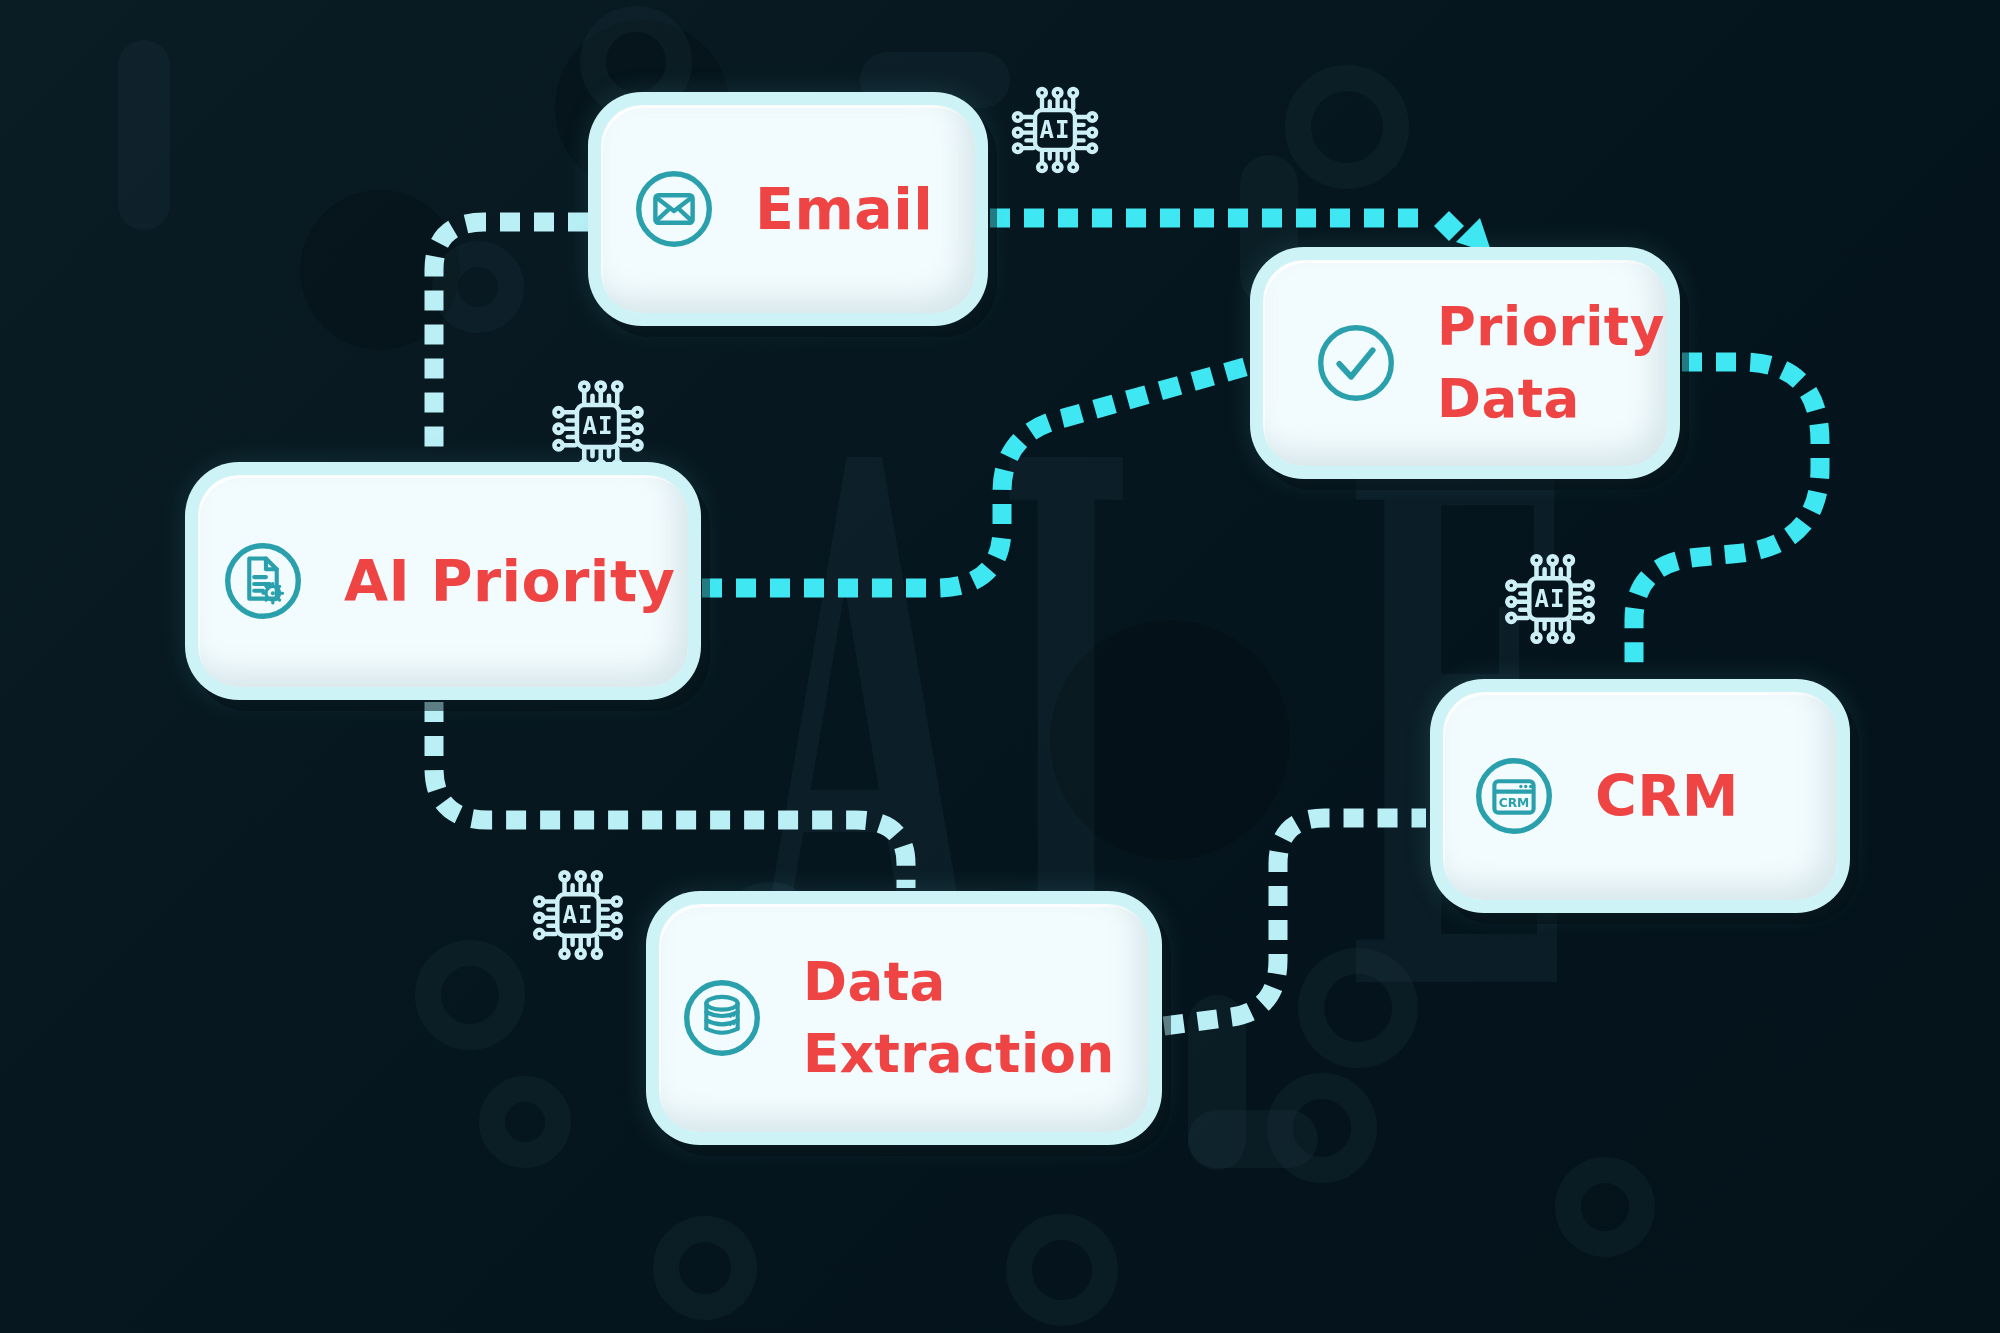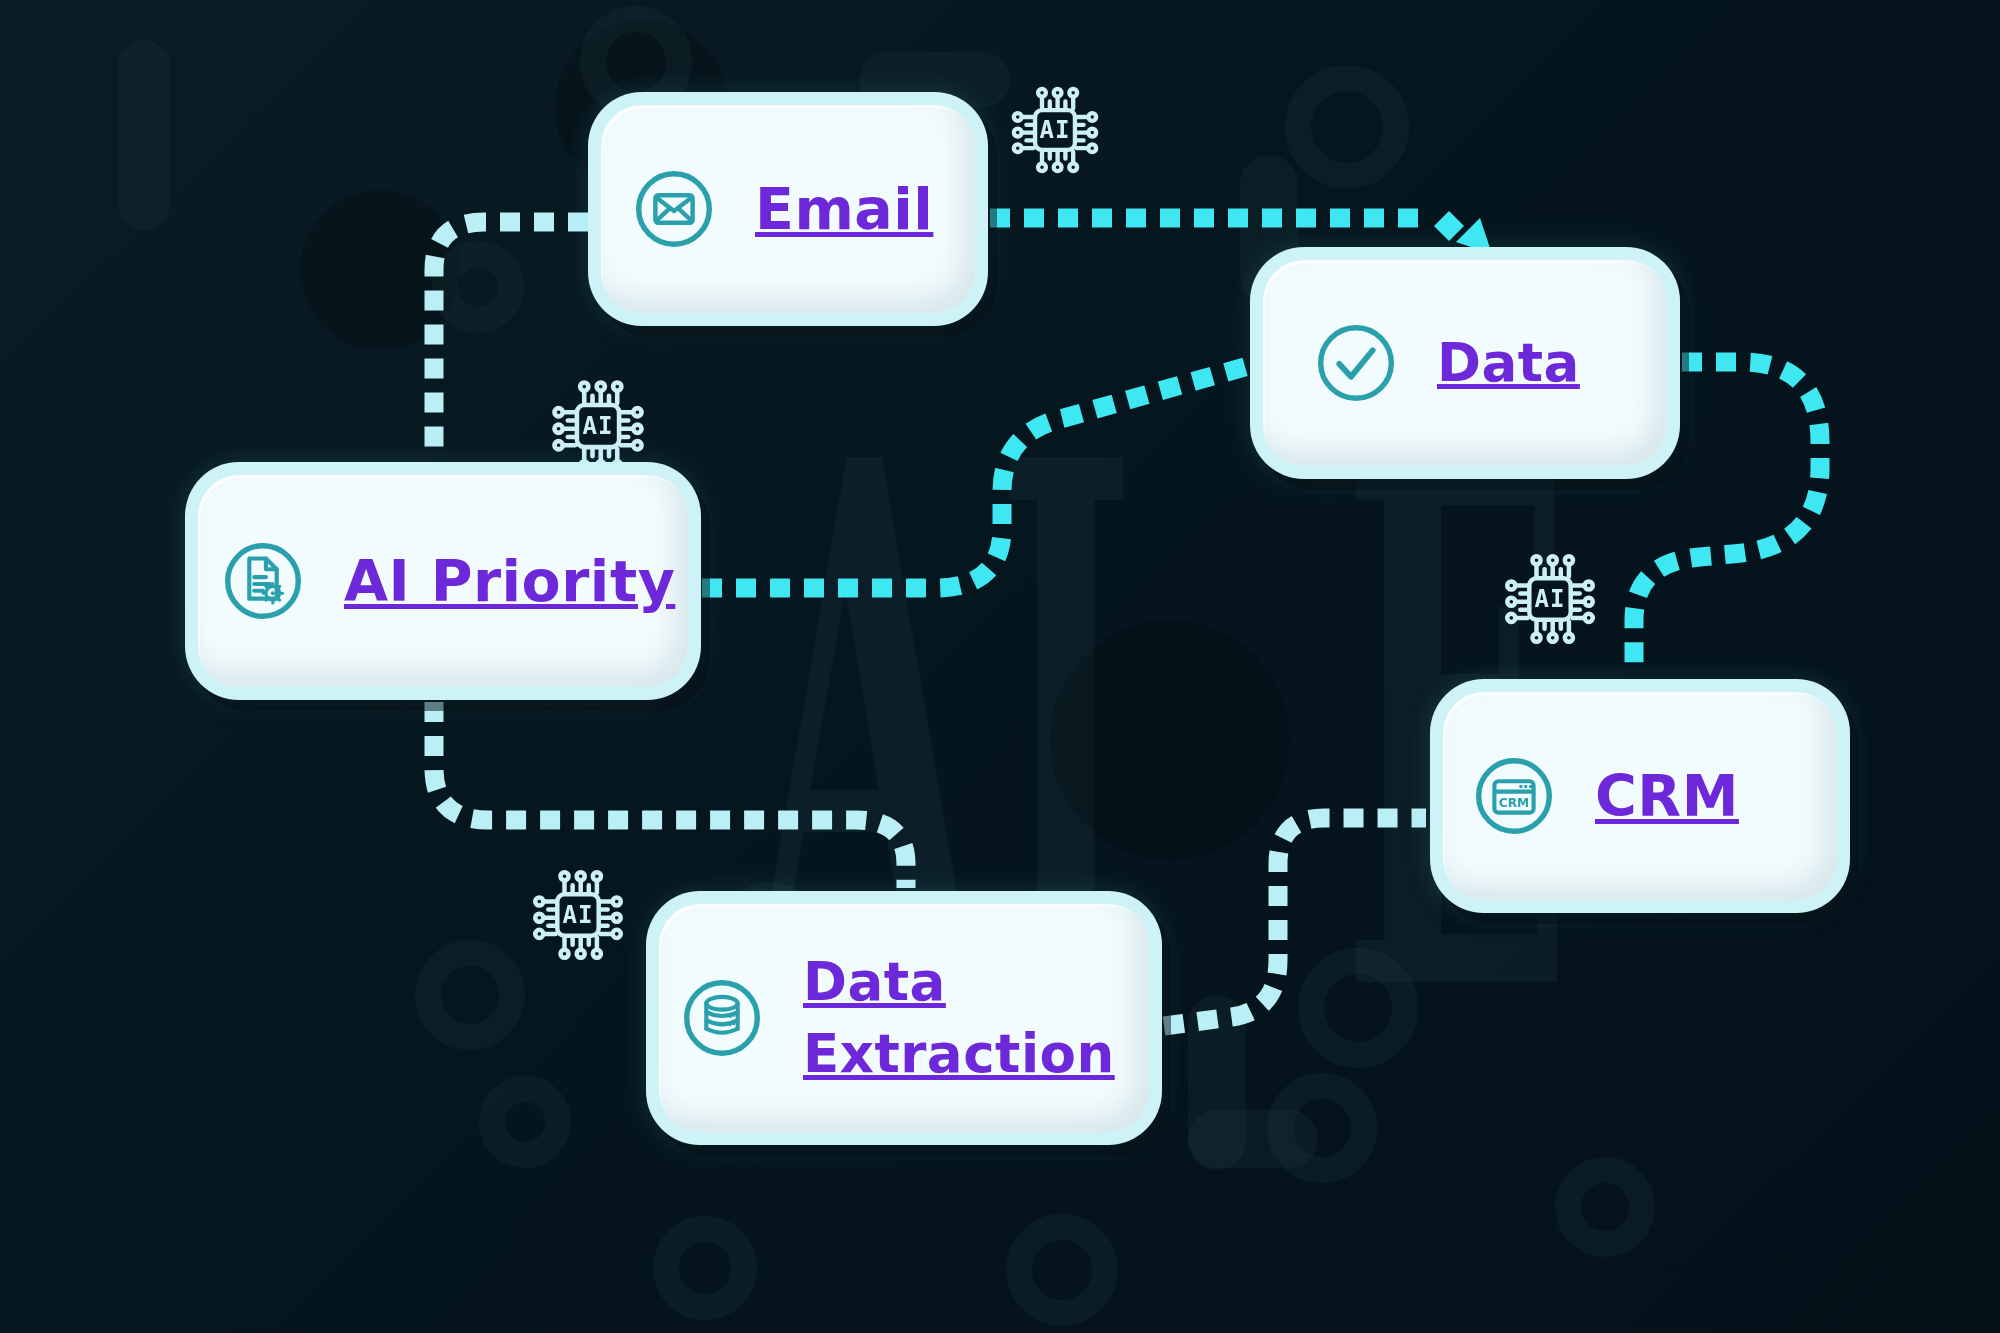--- a/index.html
+++ b/index.html
@@ -18,21 +18,21 @@
   .edge.bright{stroke:#3fe7f2;}
   .edge.pale{stroke:#b9eff5;}
   .arrow{fill:#3fe7f2;}
   
   .node{position:absolute;box-sizing:border-box;display:flex;align-items:center;gap:32px;
         background:#f2fbfd;border:13px solid rgba(203,243,247,0.96);border-radius:54px;
         box-shadow:9px 11px 0 rgba(3,14,19,0.5), 0 0 28px rgba(110,230,240,0.13),
                    inset -12px -14px 26px rgba(146,180,192,0.28), inset 2px 3px 0 #ffffff;}
   .node-icon{flex:0 0 auto;}
   .node-icon svg{display:block;width:98px;height:98px;}
-  .node-label{font-weight:700;color:#6d28d9;letter-spacing:0.5px;text-decoration:underline;}
+  .node-label{font-weight:700;color:#ef4444;letter-spacing:0.5px;}
   .node-label.one{font-size:57px;line-height:1;}
   .node-label.two{font-size:53px;line-height:1.36;}
   .node-label span{display:block;}
   .node-label span:empty{display:none;}
   
   .chip{position:absolute;color:#cdeff6;}
   .chip svg{position:absolute;left:0;top:0;width:100%;height:100%;display:block;}
   .chip span{position:absolute;inset:0;display:flex;align-items:center;justify-content:center;
              font:700 24px "DejaVu Sans Mono", monospace;color:#cdeff6;letter-spacing:1px;}
 </style>
@@ -141,20 +141,21 @@
   </div>
 
   <div class="node" style="left:1250px;top:247px;width:430px;height:232px;padding-left:44px">
     <span class="node-icon">
       <svg viewBox="0 0 100 100" fill="none" stroke="#2aa0ad">
         <circle cx="50" cy="50" r="36" stroke-width="5.5"></circle>
         <path d="M33 51 L45 64 L67 37" stroke-width="6" stroke-linecap="round" stroke-linejoin="round"></path>
       </svg>
     </span>
     <span class="node-label two">
+      <span>Priority</span>
       <span>Data</span>
     </span>
   </div>
 
   <div class="node" style="left:185px;top:462px;width:516px;height:238px;padding-left:16px">
     <span class="node-icon">
       <svg viewBox="0 0 100 100" fill="none" stroke="#2aa0ad">
         <circle cx="50" cy="50" r="36" stroke-width="5.5"></circle>
         <g stroke-width="4.2" stroke-linejoin="round" stroke-linecap="round">
           <path d="M36 27 H53 L64 38 V68 H36 Z"></path>

